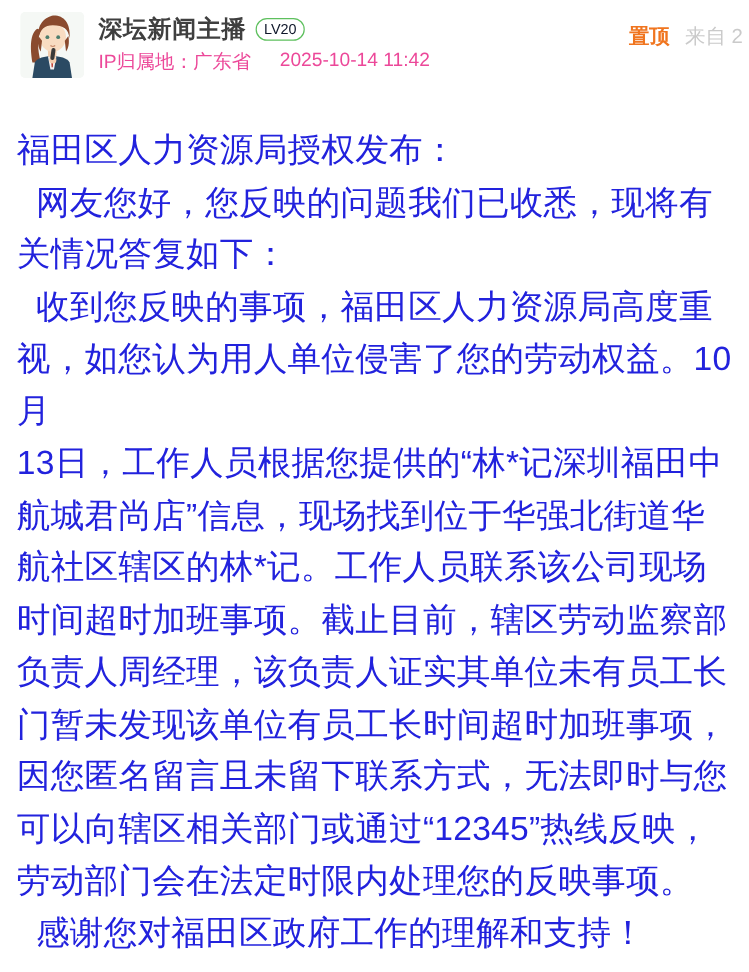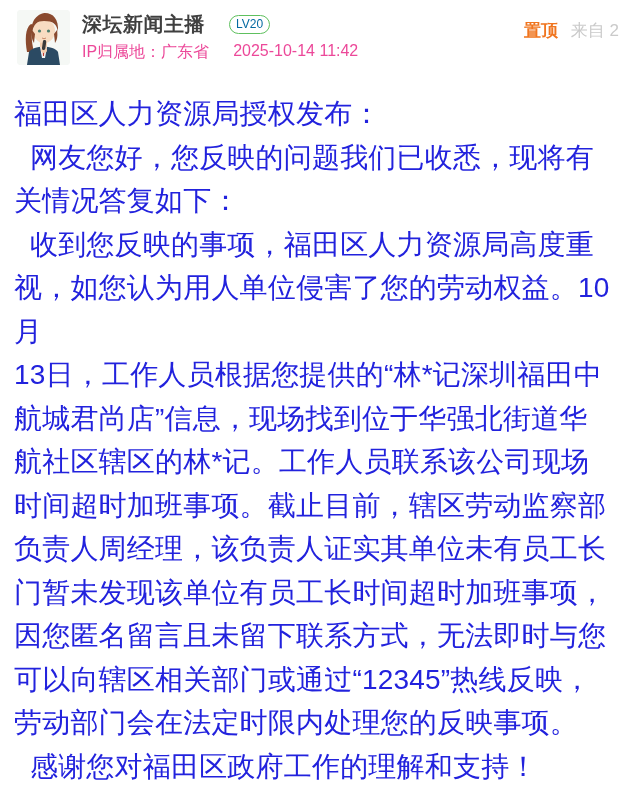--- a/index.html
+++ b/index.html
@@ -28,24 +28,24 @@
   .user-block { margin-left: 12px; flex: 1 1 auto; }
   .user-row { display: flex; align-items: center; height: 28px; }
   .username {
     font-size: 20px;
     font-weight: bold;
     color: #3f3f3f;
     letter-spacing: 0.5px;
     cursor: pointer;
   }
   .lv-badge {
-    margin-left: 24px;
+    margin-left: 8px;
     font-size: 12px;
     line-height: 14px;
-    color: #0369a1;
+    color: #0f172a;
     border: 1.5px solid #5ec05e;
     border-radius: 10px;
     padding: 1px 6px 2px 6px;
     font-weight: 500;
   }
   .meta-row {
     margin-top: 4px;
     font-size: 16px;
     color: #ec4899;
     display: flex;
@@ -61,21 +61,21 @@
   .pinned {
     color: #f0751f;
     font-weight: 600;
   }
   .from-label {
     color: #cacaca;
     margin-left: 8px;
   }
   .post-body {
     padding: 0 12px 0 14px;
-    margin-top: 8px;
+    margin-top: 19px;
   }
   .body-line {
     font-size: 28px;
     line-height: 43.5px;
     color: #2222dd;
     white-space: pre-wrap;
     letter-spacing: 0.2px;
   }
 </style>
 </head>

